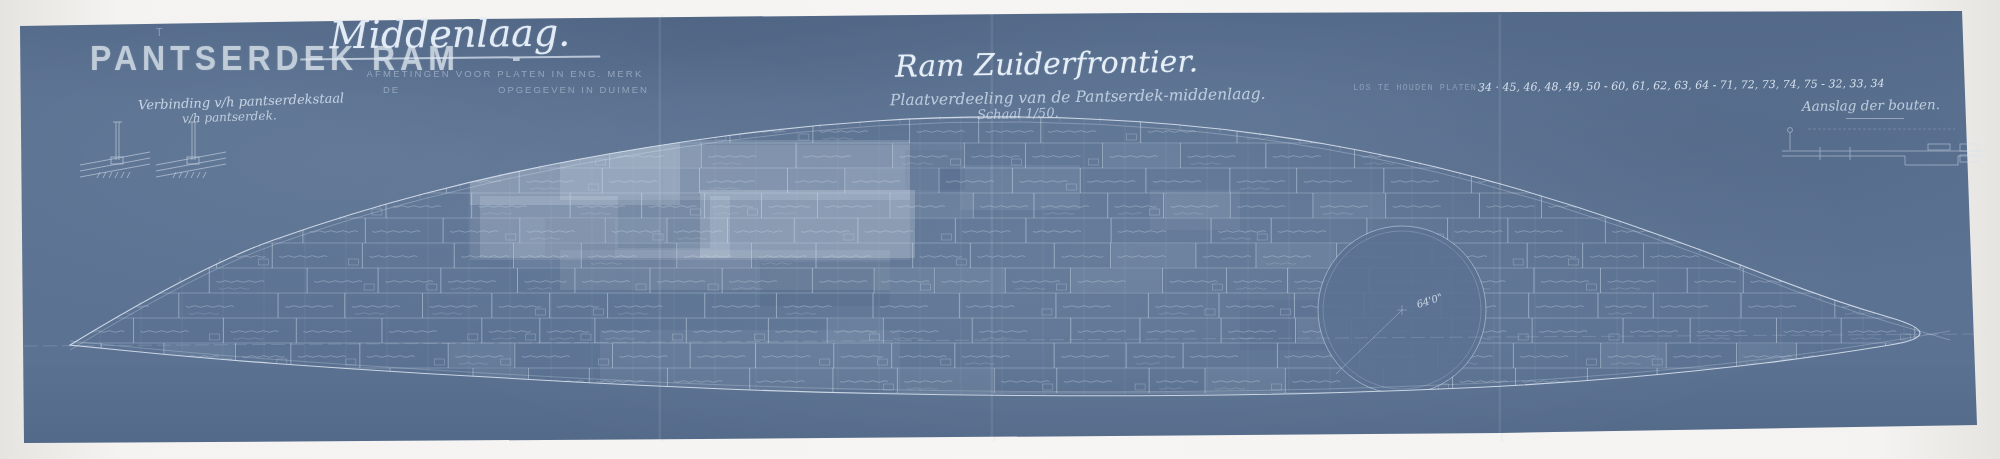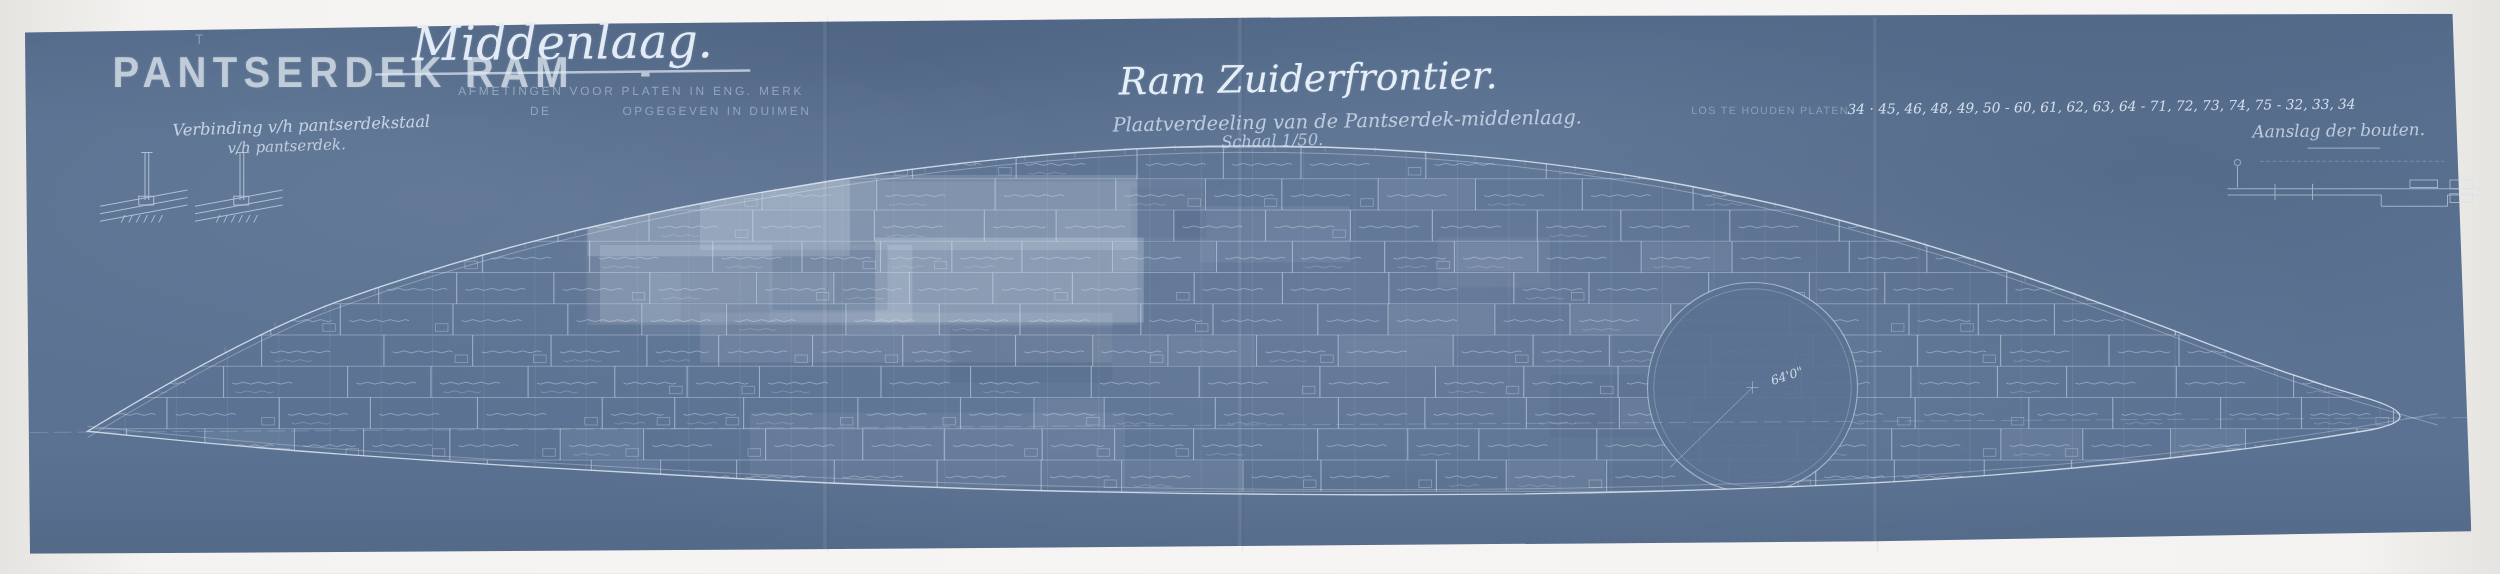--- a/index.html
+++ b/index.html
@@ -20,28 +20,28 @@
   .stencil-title{left:90px;top:40px;font-size:32px;font-weight:bold;letter-spacing:5px;
                  color:#c9d4df;opacity:.92;transform:scaleY(1.08);text-shadow:0 0 2px rgba(180,200,220,.35);}
   .dash{left:512px;top:42px;font-size:26px;font-weight:bold;color:#c9d4df;opacity:.85;}
   .t-mark{left:156px;top:26px;font-size:11px;color:#c9d4df;opacity:.45;}
   .script{font-family:"DejaVu Serif",serif;font-style:italic;color:#e3ecf6;}
   .sheet-title{left:300px;top:12px;width:300px;text-align:center;font-size:38px;
                border-bottom:2px solid rgba(223,234,246,.7);padding-bottom:1px;transform:rotate(-.6deg);
                text-shadow:0 0 2px rgba(200,220,240,.3);}
   .sheet-sub1{left:345px;top:68px;width:320px;text-align:center;font-size:9.5px;letter-spacing:2.2px;
               color:rgba(200,215,232,.52);}
-  .sheet-sub2a{left:383px;top:84px;font-size:9.5px;letter-spacing:2px;color:rgba(200,215,232,.5);margin-left:41px;}
+  .sheet-sub2a{left:383px;top:84px;font-size:9.5px;letter-spacing:2px;color:rgba(200,215,232,.5);}
   .sheet-sub2b{left:498px;top:84px;font-size:9.5px;letter-spacing:2px;color:rgba(200,215,232,.5);}
   .main-title{left:895px;top:46px;font-size:30px;transform:rotate(-1deg);color:#e6eff8;
               text-shadow:0 0 2px rgba(200,220,240,.3);}
   .main-sub{left:890px;top:88px;font-size:15.5px;transform:rotate(-1deg);color:rgba(215,228,242,.78);}
   .scale-note{left:977px;top:106px;font-size:13px;transform:rotate(-1.5deg);color:rgba(215,228,242,.72);}
   .board-note{left:1353px;top:66px;font-size:8.5px;letter-spacing:1.1px;color:rgba(195,212,230,.42);}
-  .plates-label{left:1353px;top:83px;font-size:8.5px;letter-spacing:1.1px;color:rgba(195,212,230,.45);}
+  .plates-label{left:1353px;top:83px;font-size:8.5px;letter-spacing:1.1px;color:rgba(195,212,230,.45);font-family:Liberation Mono, monospace;}
   .plates-numbers{left:1478px;top:79px;font-size:11px;color:rgba(232,242,252,.85);transform:rotate(-.6deg);}
   .bolts-note{left:1802px;top:97px;font-size:13.5px;color:rgba(222,234,246,.75);transform:rotate(-.8deg);}
   .bolts-underline{position:absolute;left:1846px;top:118px;width:58px;height:1px;
                    background:rgba(220,232,245,.45);}
   .joint-note1{left:138px;top:94px;font-size:13px;transform:rotate(-2deg);color:rgba(222,234,246,.8);}
   .joint-note2{left:182px;top:110px;font-size:12px;transform:rotate(-2deg);color:rgba(222,234,246,.75);}
 </style>
 </head>
 <body>
 

